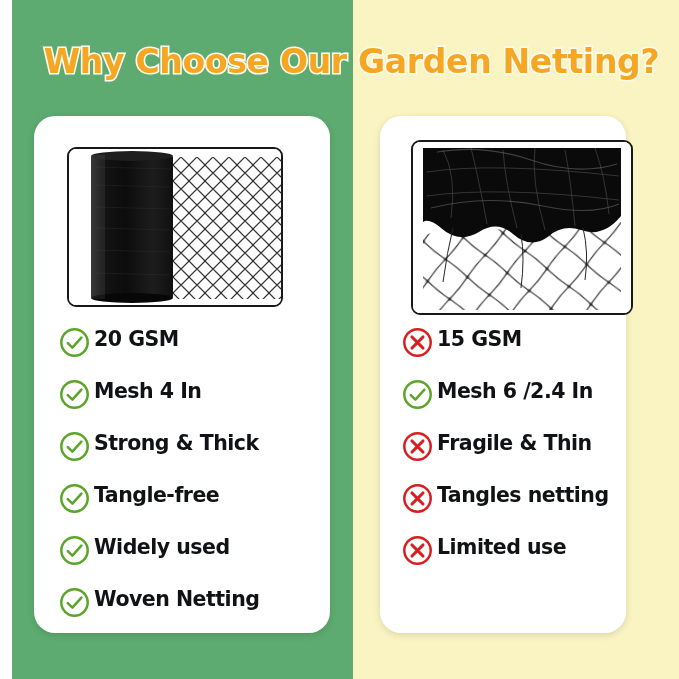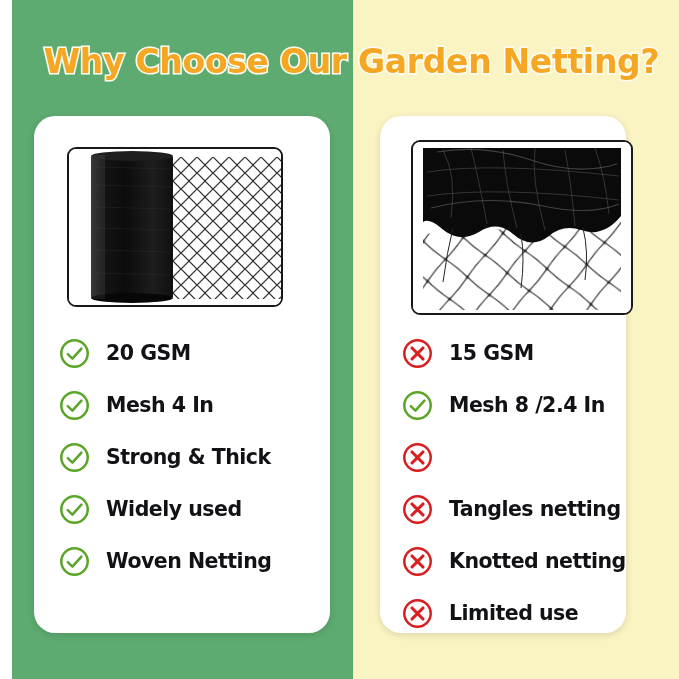--- a/index.html
+++ b/index.html
@@ -100,23 +100,22 @@
   .feature-list {
     position: absolute;
     left: 25px;
     top: 211px;
     width: 265px;
   }
   .feature-list.right-list { left: 22px; }
 
   .feature-row {
     display: flex;
-    align-items: center;
+    align-items: flex-start;
     height: 52px;
-    gap: 12px;
   }
   .feature-icon {
     flex: 0 0 auto;
     width: 31px;
     height: 31px;
     margin-right: 4px;
   }
   .feature-icon svg { display: block; }
   .feature-label {
     font-family: "DejaVu Sans", sans-serif;
@@ -205,20 +204,29 @@
       <div class="feature-row">
         <span class="feature-icon">
           <svg width="31" height="31" viewBox="0 0 31 31" aria-hidden="true">
             <circle cx="15.5" cy="15.5" r="13.2" fill="none" stroke="#5ba529" stroke-width="2.5"></circle>
             <path d="M8.8 16.2 L13.4 20.6 L22.4 10.6" fill="none" stroke="#5ba529" stroke-width="2.5" stroke-linecap="round" stroke-linejoin="round"></path>
           </svg>
         </span>
         <span class="feature-label">Strong &amp; Thick</span>
       </div>
 
+      <div class="feature-row">
+        <span class="feature-icon">
+          <svg width="31" height="31" viewBox="0 0 31 31" aria-hidden="true">
+            <circle cx="15.5" cy="15.5" r="13.2" fill="none" stroke="#5ba529" stroke-width="2.5"></circle>
+            <path d="M8.8 16.2 L13.4 20.6 L22.4 10.6" fill="none" stroke="#5ba529" stroke-width="2.5" stroke-linecap="round" stroke-linejoin="round"></path>
+          </svg>
+        </span>
+        <span class="feature-label">Tangle-free</span>
+      </div>
 
       <div class="feature-row">
         <span class="feature-icon">
           <svg width="31" height="31" viewBox="0 0 31 31" aria-hidden="true">
             <circle cx="15.5" cy="15.5" r="13.2" fill="none" stroke="#5ba529" stroke-width="2.5"></circle>
             <path d="M8.8 16.2 L13.4 20.6 L22.4 10.6" fill="none" stroke="#5ba529" stroke-width="2.5" stroke-linecap="round" stroke-linejoin="round"></path>
           </svg>
         </span>
         <span class="feature-label">Widely used</span>
       </div>
@@ -300,58 +308,50 @@
         <span class="feature-label">15 GSM</span>
       </div>
 
       <div class="feature-row">
         <span class="feature-icon">
           <svg width="31" height="31" viewBox="0 0 31 31" aria-hidden="true">
             <circle cx="15.5" cy="15.5" r="13.2" fill="none" stroke="#5ba529" stroke-width="2.5"></circle>
             <path d="M8.8 16.2 L13.4 20.6 L22.4 10.6" fill="none" stroke="#5ba529" stroke-width="2.5" stroke-linecap="round" stroke-linejoin="round"></path>
           </svg>
         </span>
-        <span class="feature-label">Mesh 8 /2.4 In</span>
+        <span class="feature-label">Mesh 6 /2.4 In</span>
       </div>
 
       <div class="feature-row">
         <span class="feature-icon">
           <svg width="31" height="31" viewBox="0 0 31 31" aria-hidden="true">
             <circle cx="15.5" cy="15.5" r="13.2" fill="none" stroke="#d81e1e" stroke-width="2.5"></circle>
             <path d="M10 10 L21 21 M21 10 L10 21" fill="none" stroke="#d81e1e" stroke-width="3.1" stroke-linecap="round"></path>
           </svg>
         </span>
+        <span class="feature-label">Fragile &amp; Thin</span>
       </div>
 
       <div class="feature-row">
         <span class="feature-icon">
           <svg width="31" height="31" viewBox="0 0 31 31" aria-hidden="true">
             <circle cx="15.5" cy="15.5" r="13.2" fill="none" stroke="#d81e1e" stroke-width="2.5"></circle>
             <path d="M10 10 L21 21 M21 10 L10 21" fill="none" stroke="#d81e1e" stroke-width="3.1" stroke-linecap="round"></path>
           </svg>
         </span>
         <span class="feature-label">Tangles netting</span>
       </div>
 
+
       <div class="feature-row">
         <span class="feature-icon">
           <svg width="31" height="31" viewBox="0 0 31 31" aria-hidden="true">
             <circle cx="15.5" cy="15.5" r="13.2" fill="none" stroke="#d81e1e" stroke-width="2.5"></circle>
             <path d="M10 10 L21 21 M21 10 L10 21" fill="none" stroke="#d81e1e" stroke-width="3.1" stroke-linecap="round"></path>
           </svg>
         </span>
-        <span class="feature-label">Knotted netting</span>
-      </div>
-
-      <div class="feature-row">
-        <span class="feature-icon">
-          <svg width="31" height="31" viewBox="0 0 31 31" aria-hidden="true">
-            <circle cx="15.5" cy="15.5" r="13.2" fill="none" stroke="#d81e1e" stroke-width="2.5"></circle>
-            <path d="M10 10 L21 21 M21 10 L10 21" fill="none" stroke="#d81e1e" stroke-width="3.1" stroke-linecap="round"></path>
-          </svg>
-        </span>
         <span class="feature-label">Limited use</span>
       </div>
 
     </div>
   </div>
 
 </div>
 
 </body></html>

